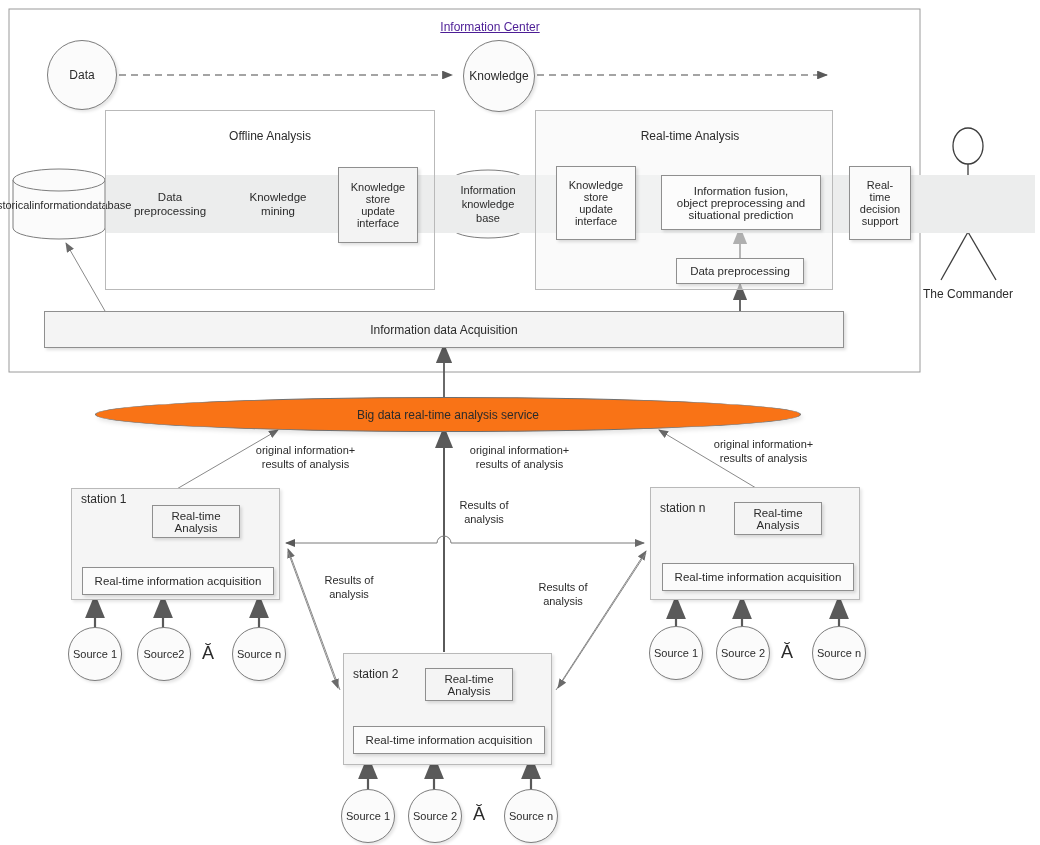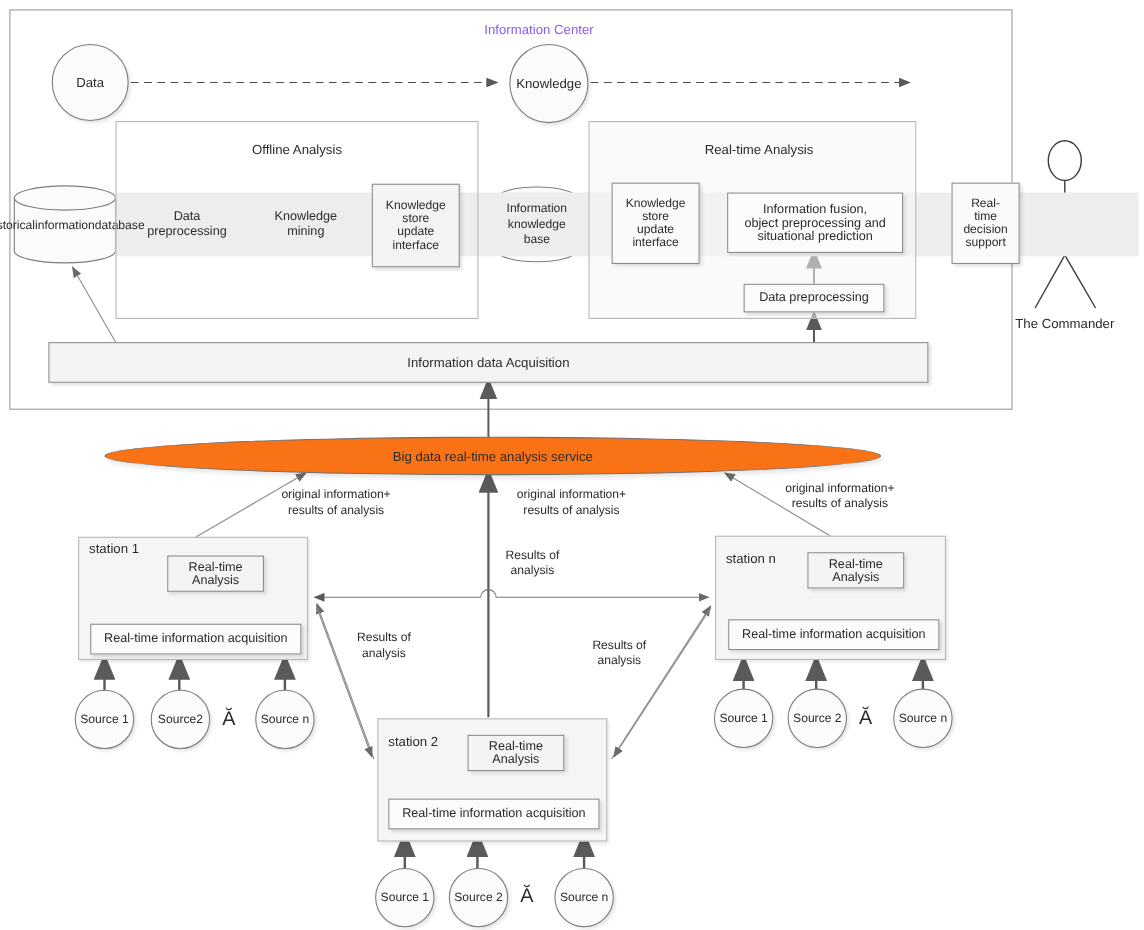--- a/index.html
+++ b/index.html
@@ -23,21 +23,21 @@
   .grayband{background:#eceded;border:none;}
 
   .circle{border:1px solid #7d7d7d;border-radius:50%;background:#fbfbfb;
     box-shadow:2px 2px 3px rgba(0,0,0,0.10);}
   .ellipse{border:1px solid #6f6f6f;border-radius:50%;background:#f97316;
     box-shadow:2px 3px 4px rgba(0,0,0,0.10);}
 
   .fs11{font-size:11px;}
   .fs115{font-size:11.5px;}
   .fs12{font-size:12px;}
-  .label{color:#8b5cf6;}
+  .label{color:#4c1d95;text-decoration:underline;}
   .big{font-size:18px;}
 </style>
 </head>
 <body>
 
 <div id="stage">
 
   <svg class="layer" id="vec" viewBox="0 0 1040 845">
     <defs>
       <marker id="ah" markerWidth="10" markerHeight="8" refX="9" refY="4" orient="auto">
@@ -184,21 +184,21 @@
   </div>
 
   <div class="node box fs115" style="left:661px;top:175px;width:160px;height:55px;flex-direction:column;background:#fcfcfc;">
     <span>Information fusion,</span>
     <span>object preprocessing and</span>
     <span>situational prediction</span>
   </div>
 
   <div class="node box fs115" style="left:676px;top:258px;width:128px;height:26px;background:#fbfbfb;">Data preprocessing</div>
 
-  <div class="node box fs11" style="left:849px;top:166px;width:62px;height:74px;flex-direction:column;background:#fafafa;margin-left:16px;">
+  <div class="node box fs11" style="left:849px;top:166px;width:62px;height:74px;flex-direction:column;background:#fafafa;">
     <span>Real-</span>
     <span>time</span>
     <span>decision</span>
     <span>support</span>
   </div>
 
   <div class="txt fs12" style="left:908px;top:285px;width:120px;height:18px;">The Commander</div>
 
   <div class="node box fs12" style="left:44px;top:311px;width:800px;height:37px;background:#f4f4f4;">Information data Acquisition</div>
 

